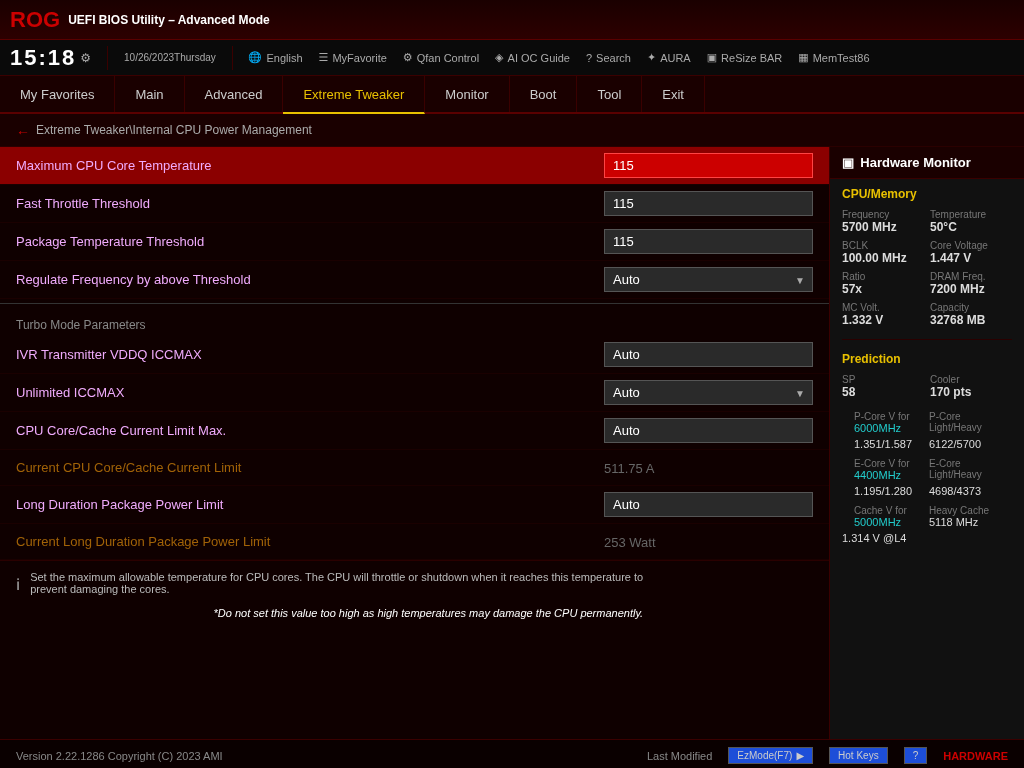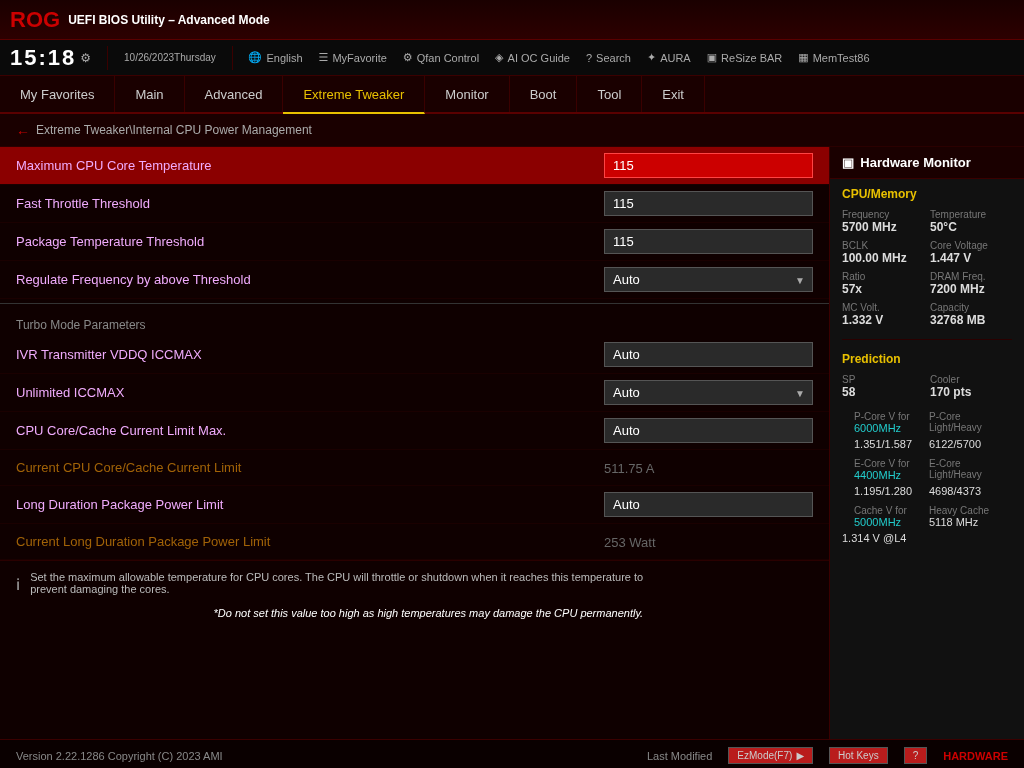--- a/index.html
+++ b/index.html
@@ -288,21 +288,21 @@
       padding: 0 16px;
       font-size: 11px;
       color: #888;
     }
     .footer-right {
       display: flex;
       align-items: center;
       gap: 16px;
     }
     .footer-btn {
-      background: #b91c1c;
+      background: #1d4ed8;
       border: 1px solid #555;
       color: #ccc;
       padding: 2px 8px;
       font-size: 10px;
       cursor: pointer;
       display: flex;
       align-items: center;
       gap: 4px;
     }
   </style>

